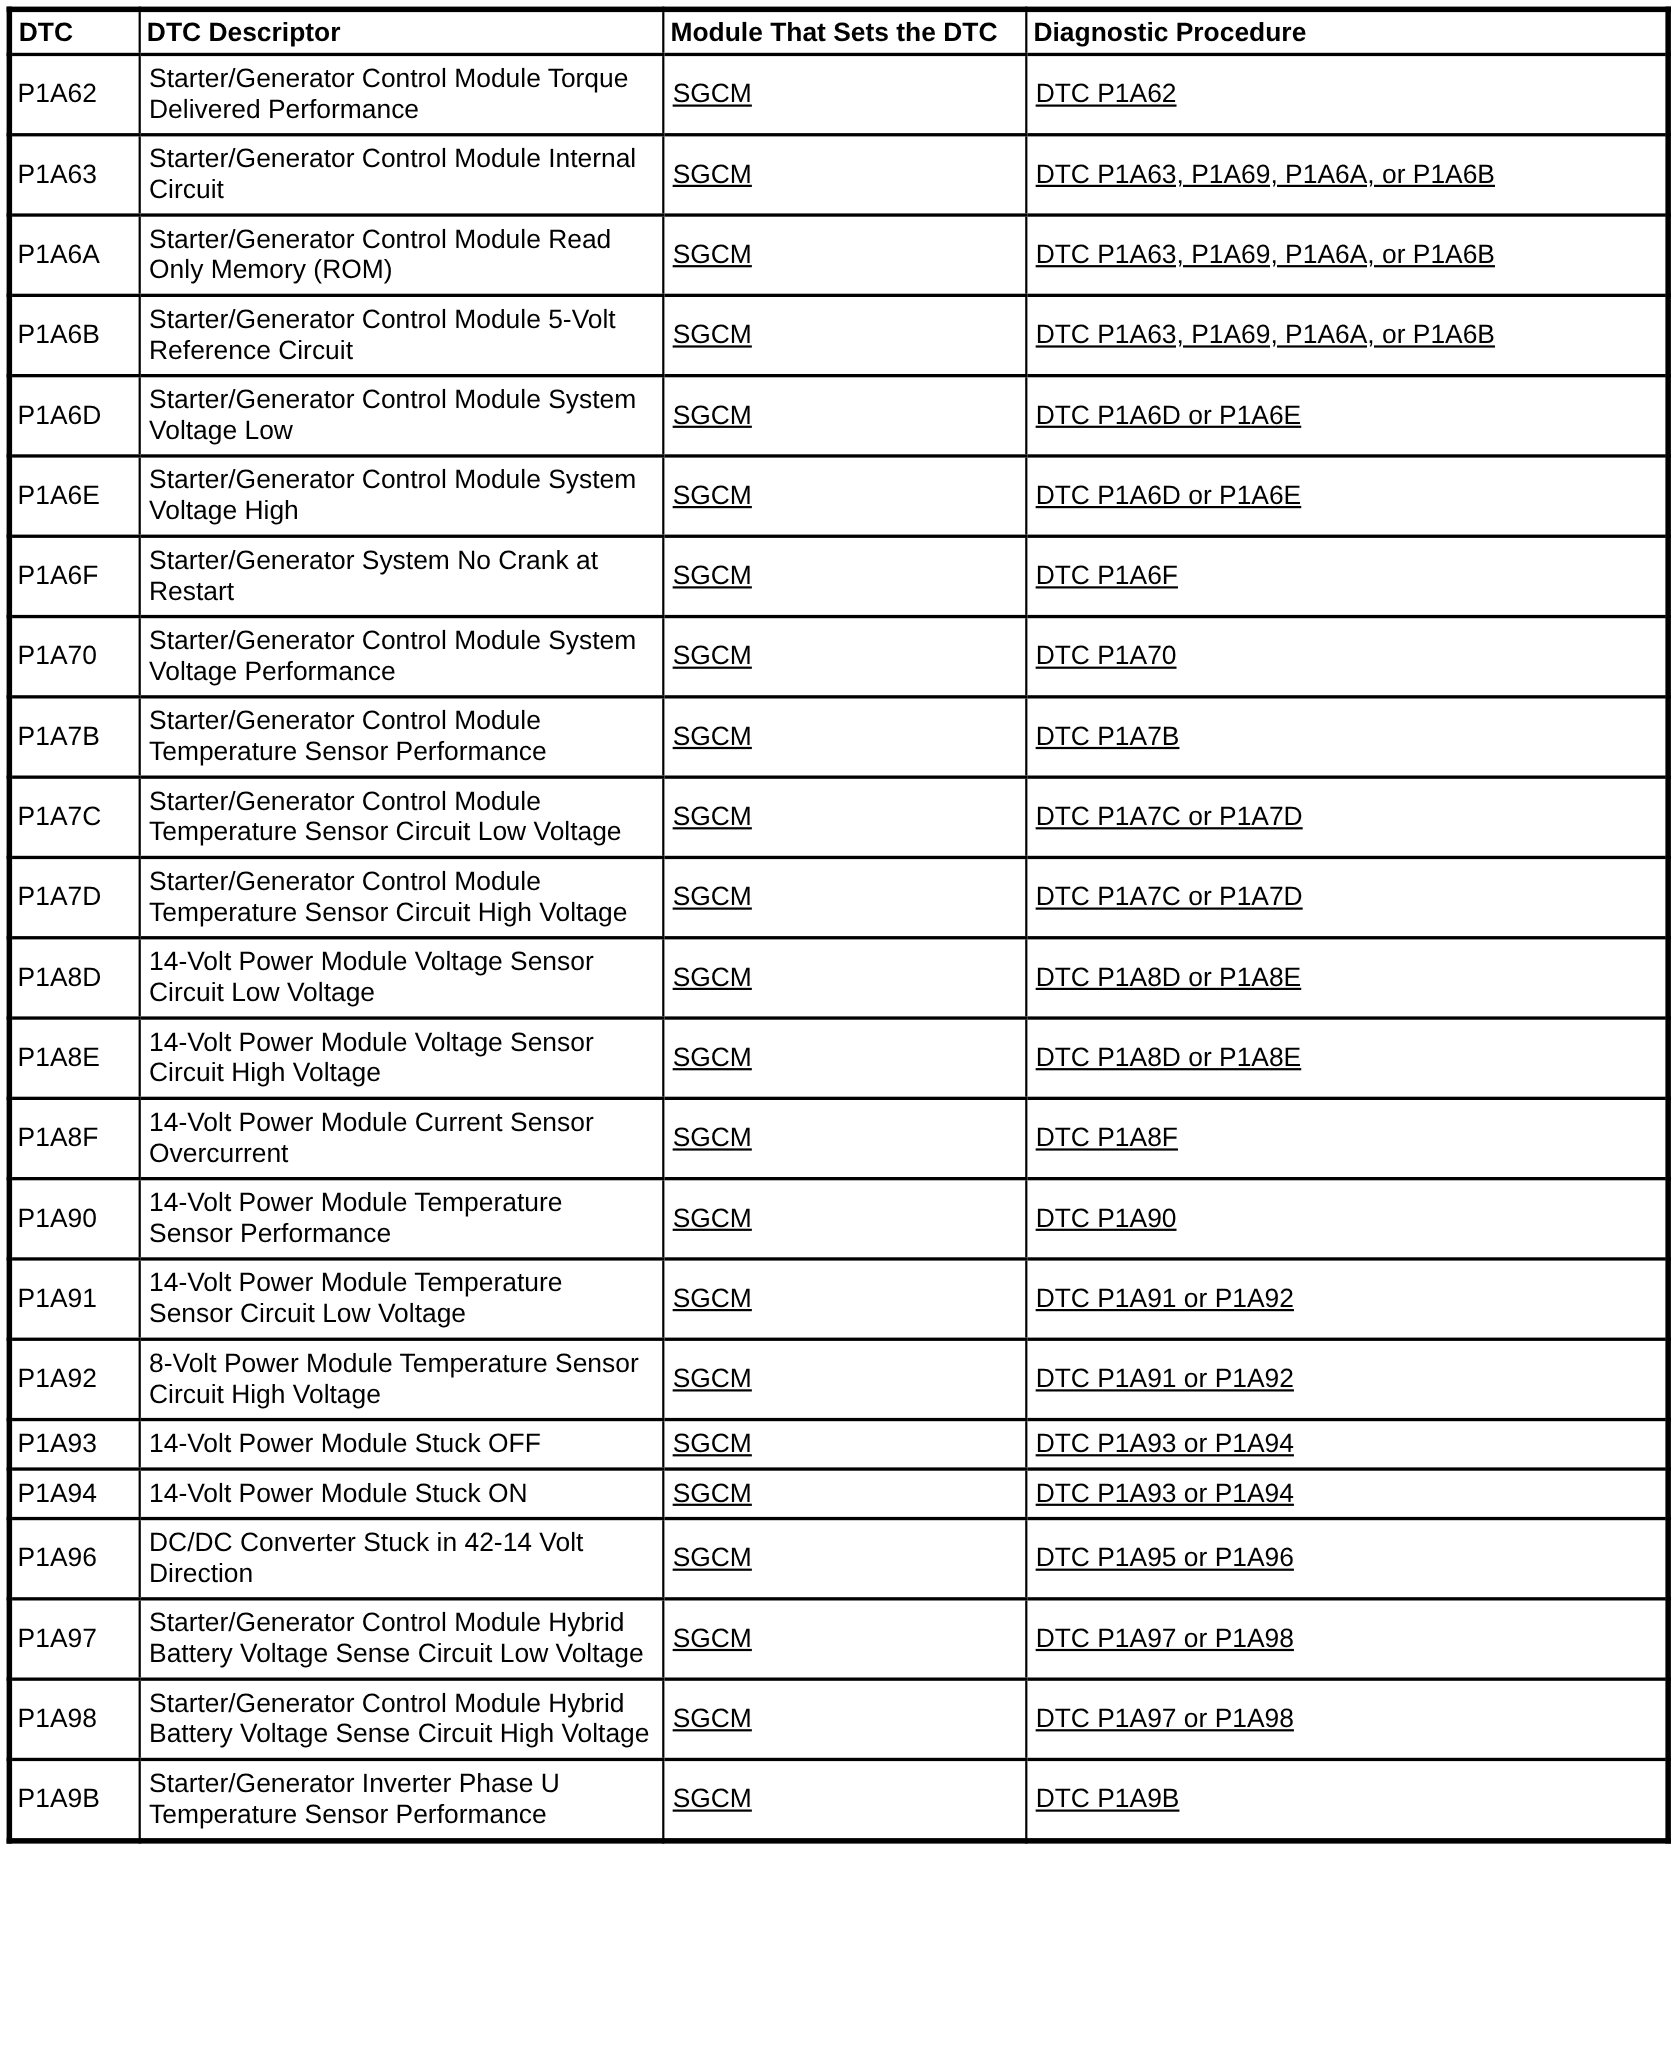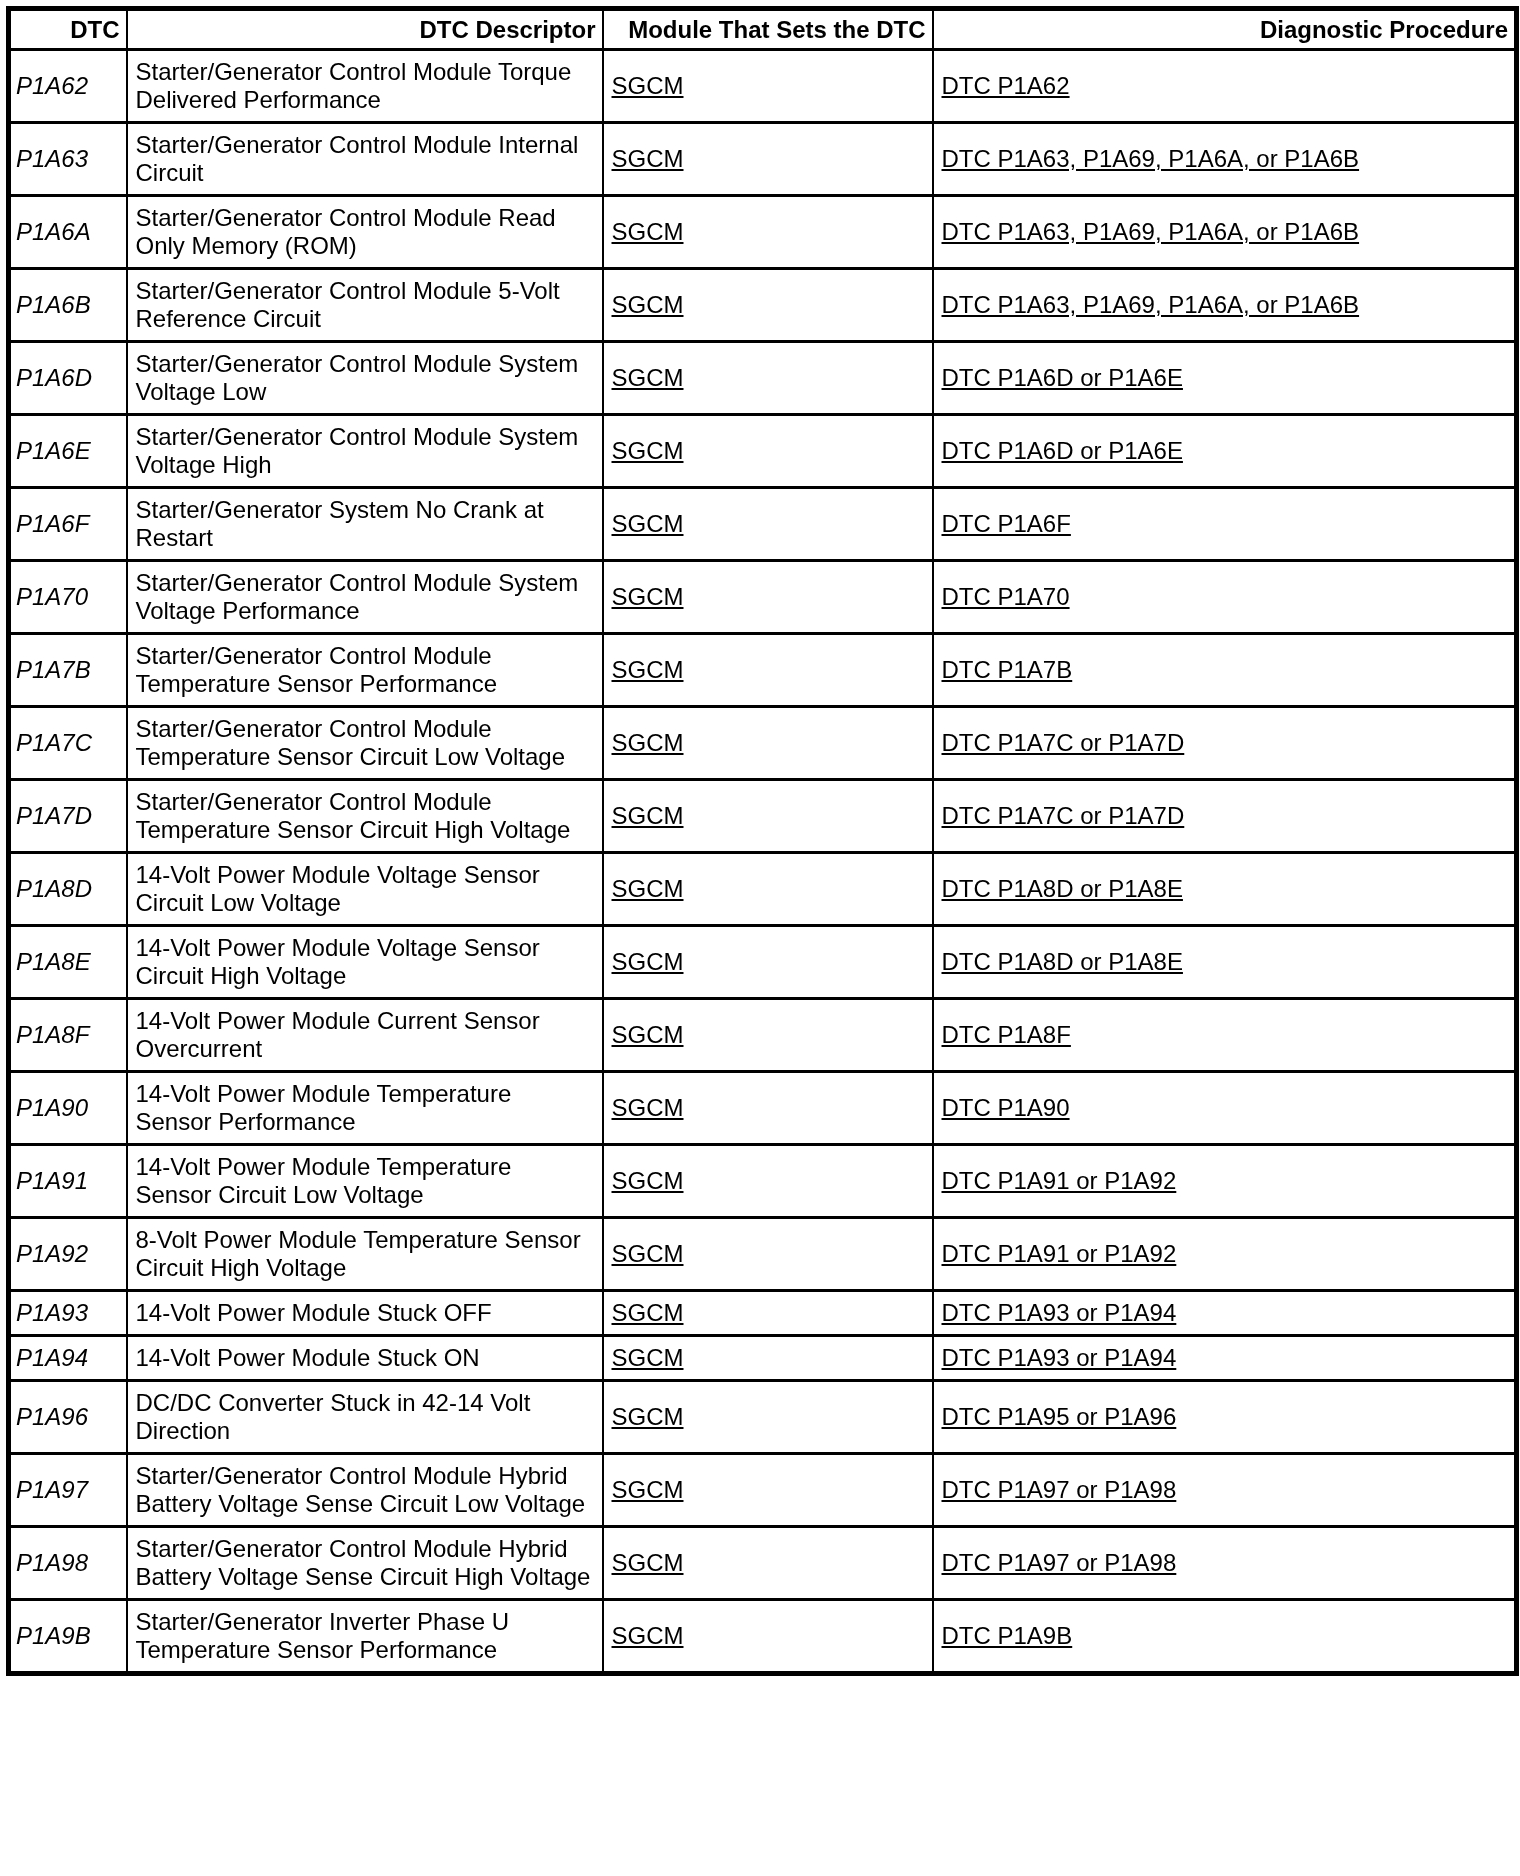--- a/index.html
+++ b/index.html
@@ -24,21 +24,21 @@
     font-size: 24px;
     color: #000000;
     background: #ffffff;
   }
   col.c-dtc  { width: 118px; }
   col.c-desc { width: 476px; }
   col.c-mod  { width: 330px; }
   col.c-proc { width: 584px; }
   th {
     font-weight: bold;
-    text-align: right;
+    text-align: left;
     vertical-align: middle;
     padding: 5px 6px;
     border-left: 2px solid #000000;
     border-right: 2px solid #000000;
     border-top: 3px solid #000000;
     border-bottom: 3px solid #000000;
     line-height: 27px;
     overflow: hidden;
     white-space: nowrap;
   }
@@ -50,21 +50,20 @@
     padding: 7px 8px;
     line-height: 28px;
     vertical-align: middle;
     text-align: left;
     overflow: hidden;
   }
   td.cell-dtc {
     padding-left: 5px;
     padding-right: 14px;
     white-space: nowrap;
-    font-style: italic;
   }
   td.cell-module, td.cell-procedure {
     white-space: nowrap;
     text-decoration: underline;
   }
 </style>
 </head>
 <body>
 
 <div class="page">

